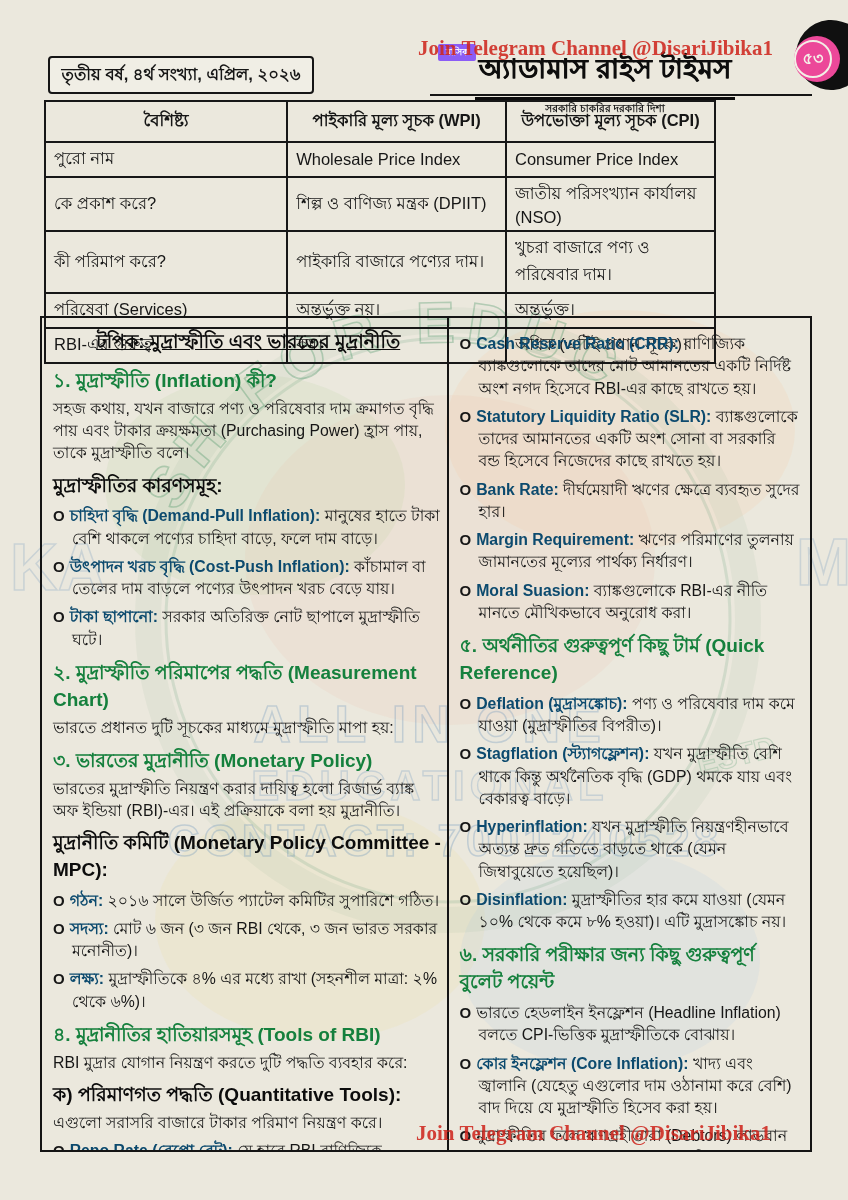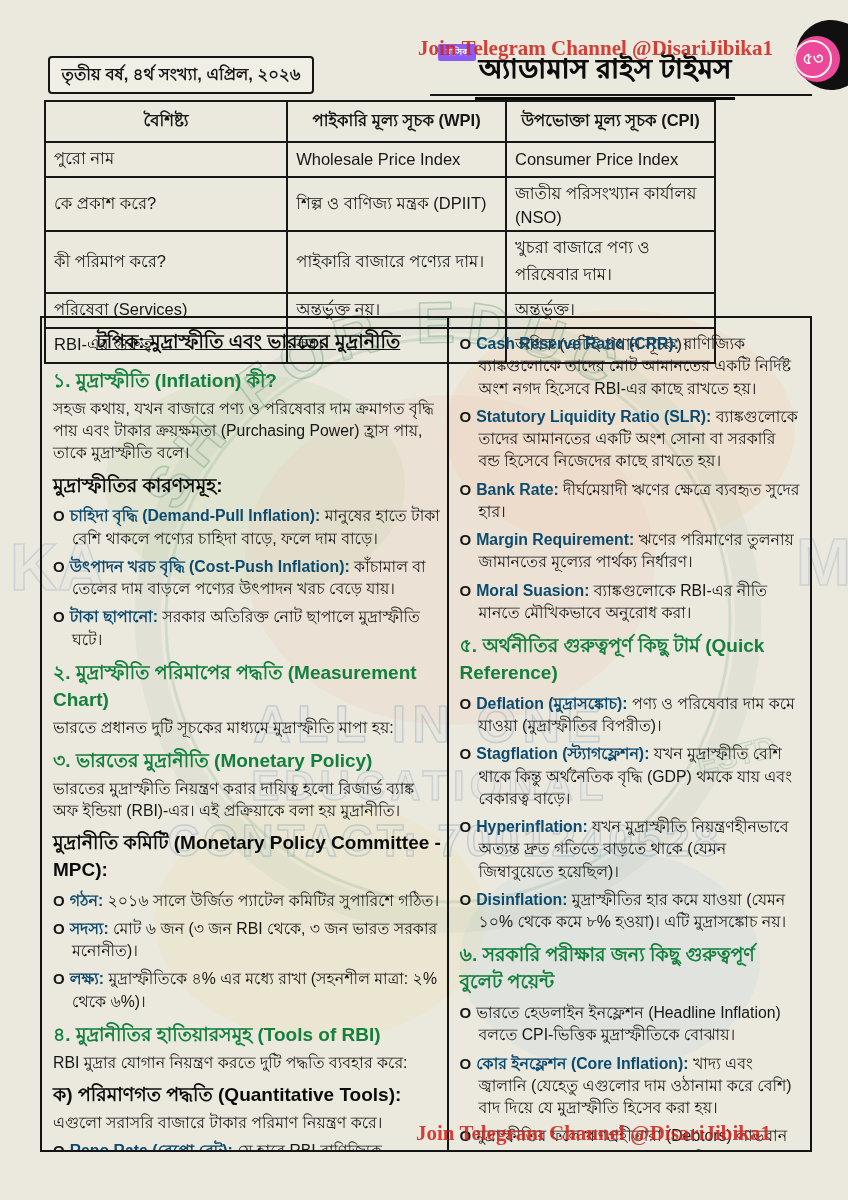--- a/index.html
+++ b/index.html
@@ -72,20 +72,21 @@
     <text x="700" y="775" font-size="30" font-weight="bold" fill="rgba(63,143,95,0.06)" stroke="#3f8f5f" stroke-width="1.2" opacity="0.22" transform="rotate(-14 700 775)">ESTD</text>
     <text x="445" y="856" text-anchor="middle" font-size="44" font-weight="bold" letter-spacing="4" fill="rgba(74,127,181,0.06)" stroke="#4a7fb5" stroke-width="1.5" opacity="0.26">CONTACT: 7001240528</text>
   </svg>
 
   <div class="top-red">Join Telegram Channel @DisariJibika1</div>
   <div class="issue-box">তৃতীয় বর্ষ, ৪র্থ সংখ্যা, এপ্রিল, ২০২৬</div>
 
   <div class="masthead">
     <span class="monthly">মাসিক</span>
     <div class="mast-title">অ্যাডামাস রাইস টাইমস</div>
+    <div class="mast-tag">সরকারি চাকরির দরকারি দিশা</div>
   </div>
   <div class="mast-rule"></div>
   <div class="corner-swoosh"></div>
   <div class="page-circle">
     <div class="inner">
         <span>৫৩</span>
       </div>
   </div>
 
   <table class="cmp">

